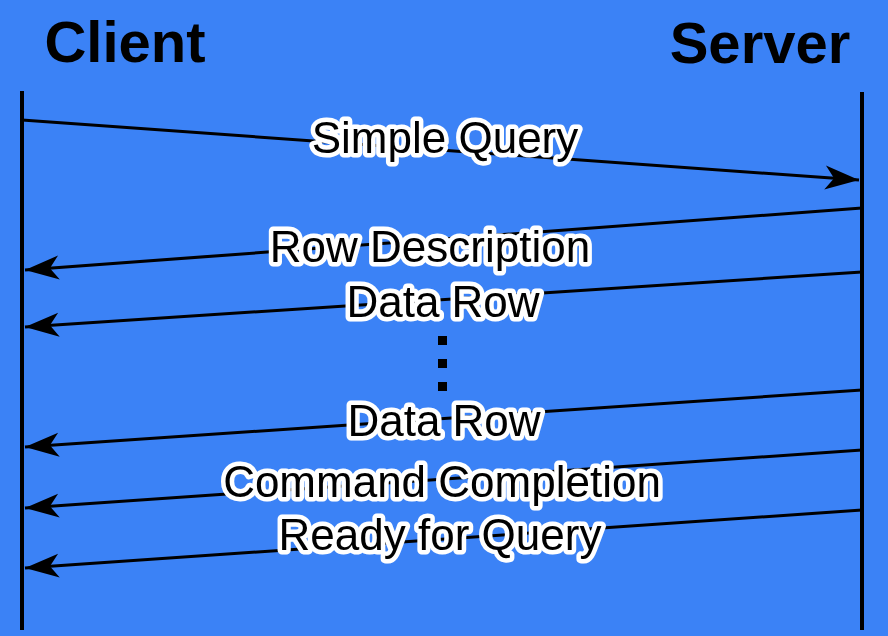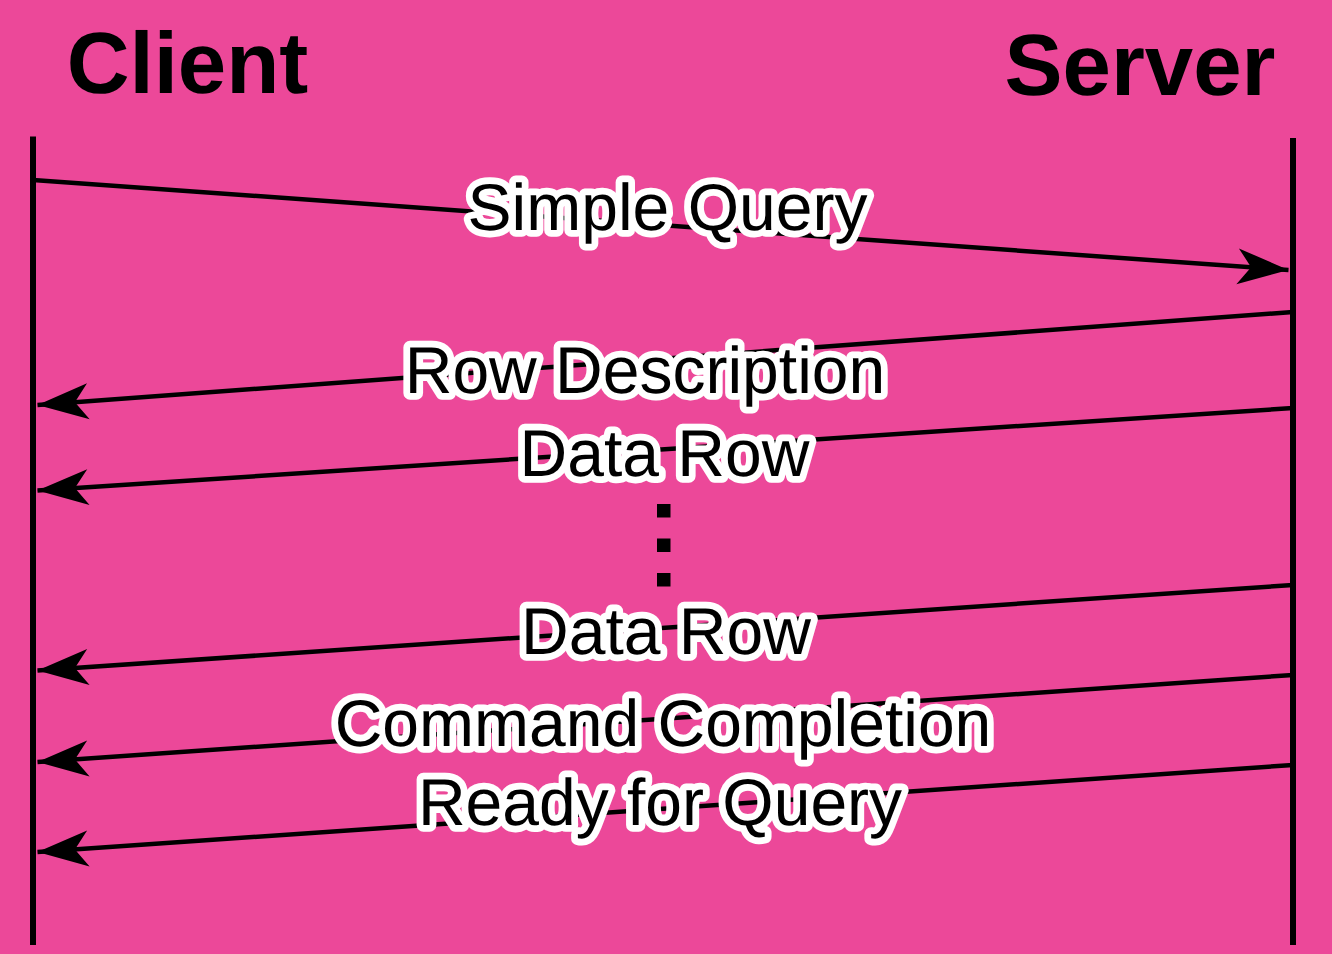--- a/index.html
+++ b/index.html
@@ -4,21 +4,21 @@
 <style>
   html, body {
     margin: 0;
     padding: 0;
     background: #ffffff;
   }
   .stage {
     position: relative;
     width: 888px;
     height: 636px;
-    background: #ec4899;
+    background: #3b82f6;
     overflow: hidden;
   }
   svg {
     display: block;
     width: 888px;
     height: 636px;
   }
   .actor-label {
     font-family: "Liberation Sans", "DejaVu Sans", sans-serif;
     font-size: 58px;

